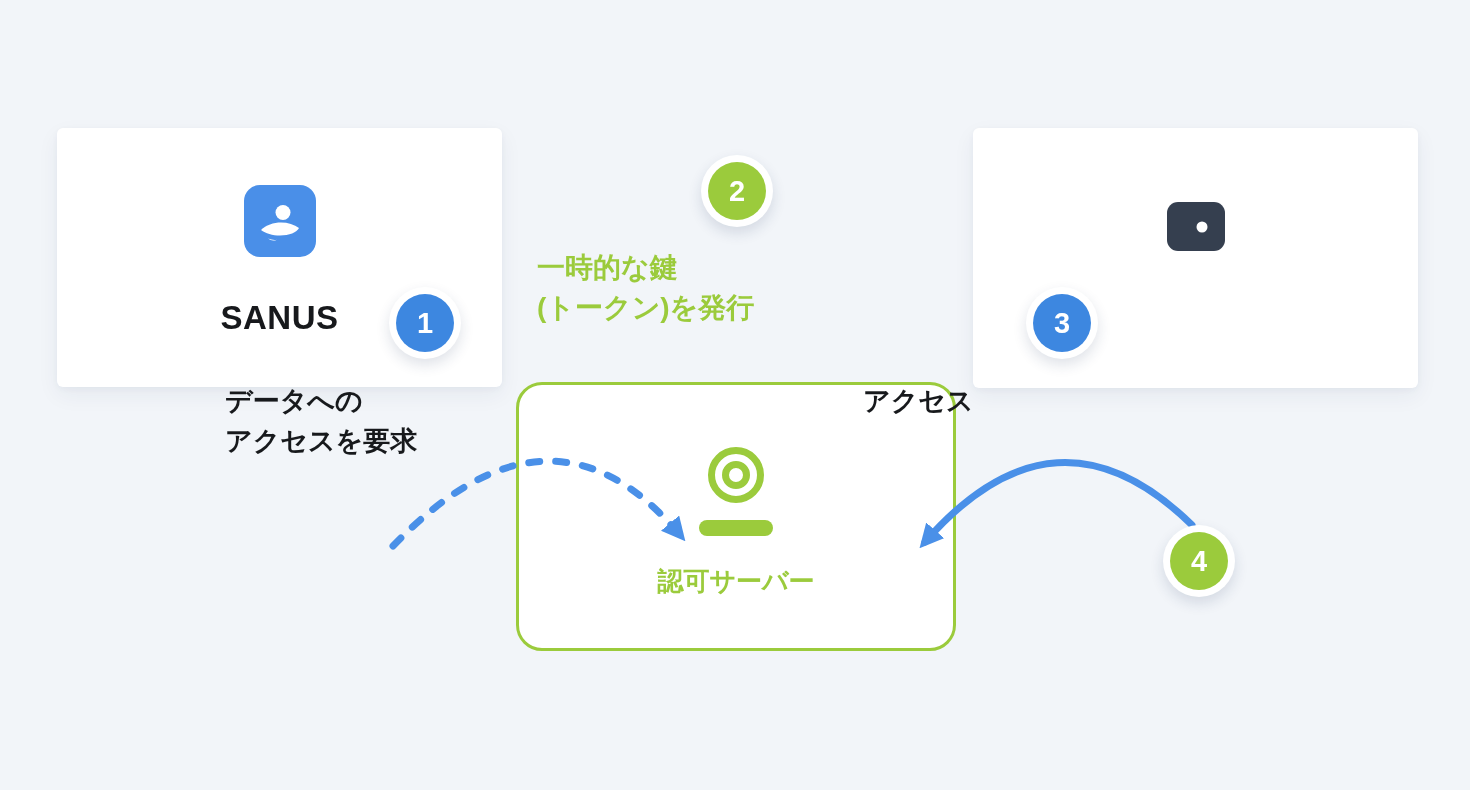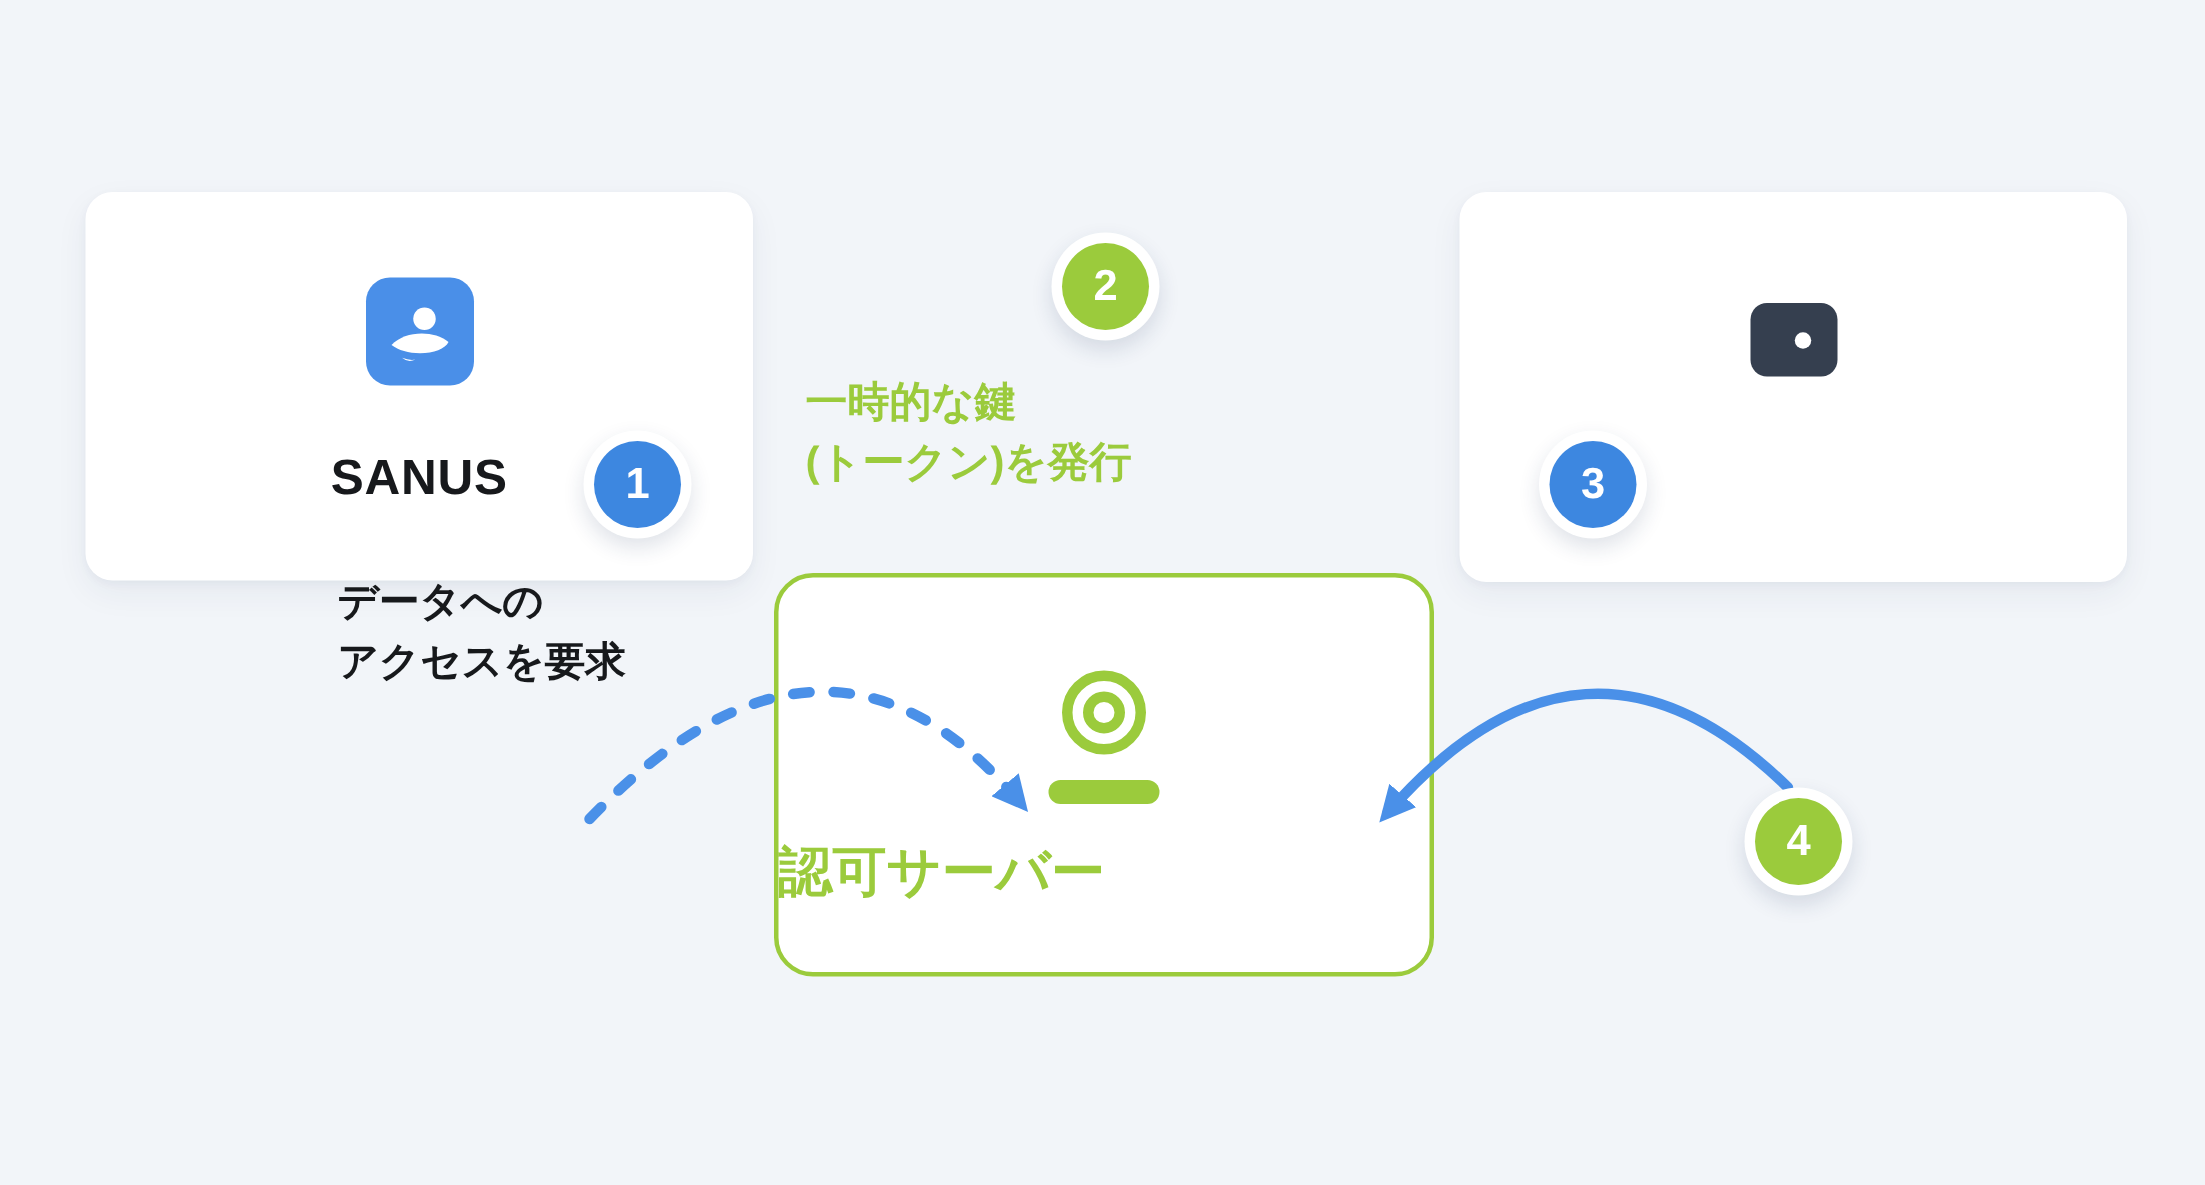--- a/index.html
+++ b/index.html
@@ -17,21 +17,21 @@
     background:var(--bg);
     font-family:"Liberation Sans","DejaVu Sans",sans-serif;
     overflow:hidden;
   }
   .stage{position:relative;width:1470px;height:790px;}
 
   
   .card{
     position:absolute;
     background:var(--card);
-    border-radius:18px;
+    border-radius:6px;
     box-shadow:0 8px 22px rgba(30,50,90,.06), 0 2px 6px rgba(30,50,90,.04);
   }
   .card-sanus{left:57px;top:128px;width:445px;height:259px;}
   .card-service{left:973px;top:128px;width:445px;height:260px;}
 
   .app-icon{
     position:absolute;top:57px;left:50%;transform:translateX(-50%);
     width:72px;height:72px;border-radius:16px;background:#4A8FE8;
     display:flex;align-items:center;justify-content:center;
   }
@@ -82,22 +82,22 @@
   .note-step4{left:999px;top:618px;line-height:39px;font-size:27px;}
 
   
   .auth-box{
     position:absolute;left:516px;top:382px;width:440px;height:269px;
     background:#fff;border:3px solid var(--green);border-radius:26px;
     z-index:2;
   }
   .auth-icon{position:absolute;left:50%;top:52px;transform:translateX(-50%);}
   .auth-title{
-    position:absolute;left:0;top:178px;width:100%;
-    color:var(--green);font-weight:bold;font-size:36px;line-height:36px;
+    position:absolute;left:0;top:178px;width:100%;text-align:center;
+    color:var(--green);font-weight:bold;font-size:26px;line-height:36px;
   }
 
   
   .arrows{position:absolute;left:0;top:0;width:1470px;height:790px;z-index:5;pointer-events:none;}
 </style>
 </head>
 <body>
 
 <div class="stage">
 
@@ -154,17 +154,18 @@
 
   <div class="note note-black note-step1">
     <div>データへの</div>
     <div>アクセスを要求</div>
   </div>
   <div class="note note-green note-step2">
     <div>一時的な鍵</div>
     <div>(トークン)を発行</div>
   </div>
   <div class="note note-black note-step3">
+    <div>アクセス</div>
   </div>
   <div class="note note-green note-step4">
   </div>
 
 </div>
 
 </body></html>

